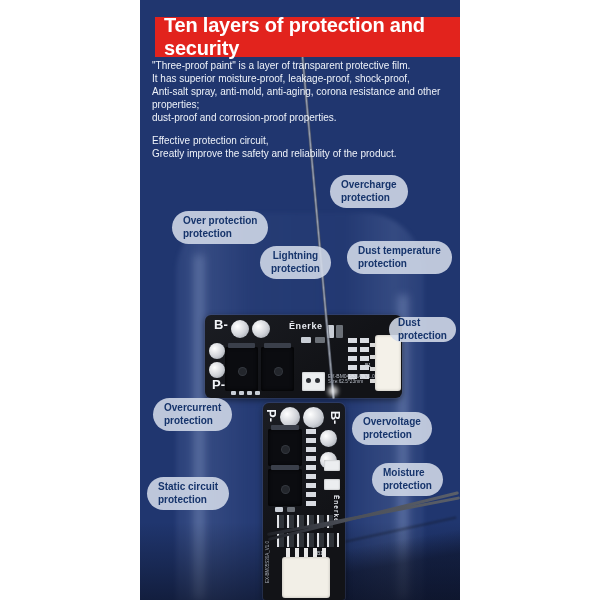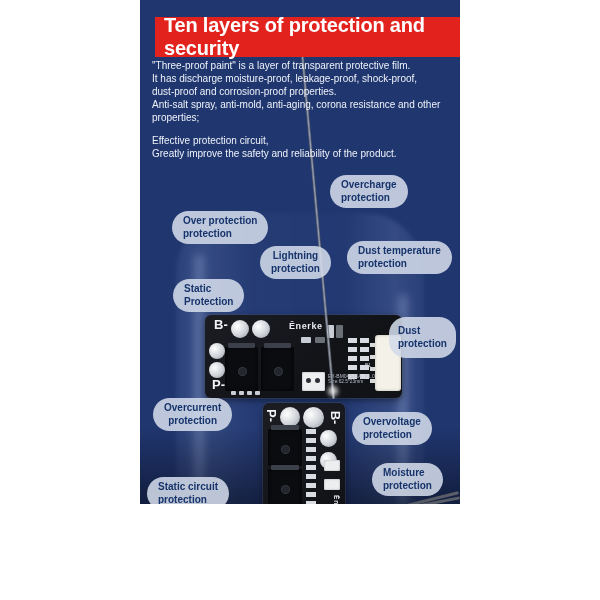--- a/index.html
+++ b/index.html
@@ -1,18 +1,18 @@
 <!DOCTYPE html>
 <html><head>
 <meta charset="utf-8">
 <style>
   html,body{margin:0;padding:0;background:#ffffff;}
   .stage{position:relative;width:600px;height:600px;overflow:hidden;background:#ffffff;
          font-family:"Liberation Sans",sans-serif;}
-  .panel{position:absolute;left:140px;top:0;width:320px;height:504px;background:#20366f;overflow:hidden;}
+  .panel{position:absolute;left:140px;top:0;width:320px;height:600px;background:#20366f;overflow:hidden;}
 
   
   .battery{position:absolute;left:36px;top:213px;width:248px;height:390px;border-radius:60px 60px 0 0;
     background:linear-gradient(to right, rgba(140,165,220,.10), rgba(175,195,240,.16) 10%,
       rgba(130,155,215,.06) 30%, rgba(120,145,205,.04) 68%, rgba(175,195,240,.15) 88%, rgba(140,165,220,.09));
     filter:blur(2px);z-index:1;}
   .streak{position:absolute;width:10px;background:rgba(190,210,245,.25);filter:blur(4px);z-index:1;}
   .streak.left{left:54px;top:255px;height:345px;}
   .streak.right{left:258px;top:295px;height:305px;background:rgba(190,210,245,.28);}
 
@@ -29,22 +29,22 @@
   
   .desc{position:absolute;left:12px;top:59px;width:300px;color:#eef2f9;font-size:10px;
     line-height:13px;z-index:5;}
   .desc .gap{height:10px;}
 
   
   .pill{position:absolute;display:flex;flex-direction:column;background:rgba(211,219,233,.88);
     border-radius:17px;padding:4px 11px;color:#16346b;font-size:10px;font-weight:600;
     line-height:12.5px;z-index:6;white-space:nowrap;}
   .p0{left:190px;top:175px;}  .p1{left:32px;top:211px;}   .p2{left:120px;top:246px;align-items:center;}
-  .p3{left:207px;top:241px;}  .p4{left:33px;top:279px;}   .p5{left:249px;top:317px;padding:8px 9px;}
-  .p6{left:13px;top:398px;align-items:center;}   .p7{left:212px;top:412px;}  .p8{left:7px;top:477px;}
+  .p3{left:207px;top:241px;}  .p4{left:33px;top:279px;}   .p5{left:249px;top:317px;padding:0 9px;}
+  .p6{left:13px;top:398px;}   .p7{left:212px;top:412px;}  .p8{left:7px;top:477px;}
   .p9{left:232px;top:463px;}
 
   
   .wire{position:absolute;left:161px;top:57px;width:3px;height:343px;z-index:4;
     transform:rotate(-5.2deg);transform-origin:top center;opacity:.9;
     background:linear-gradient(to right, rgba(70,75,88,.9), rgba(170,177,190,.95), rgba(70,75,88,.9));}
   .tweezers{position:absolute;left:128px;top:531px;width:196px;height:14px;z-index:4;
     transform:rotate(-12.3deg);transform-origin:left center;}
   .prong{position:absolute;left:0;width:100%;height:3px;border-radius:2px;
     background:linear-gradient(to right,#1f2127,#4a4e57 40%,#5a5f69);transform-origin:left center;}
@@ -100,23 +100,23 @@
     <div class="streak right"></div>
     <div class="shade-bottom"></div>
     <div class="shade-wedge"></div>
 
     <div class="banner">
       <h1>Ten layers of protection and security</h1>
     </div>
 
     <div class="desc">
       <div>"Three-proof paint" is a layer of transparent protective film.</div>
-      <div>It has discharge moisture-proof, leakage-proof, shock-proof,</div>
+      <div>It has superior moisture-proof, leakage-proof, shock-proof,</div>
+      <div>Anti-salt spray, anti-mold, anti-aging, corona resistance and other properties;</div>
       <div>dust-proof and corrosion-proof properties.</div>
-      <div>Anti-salt spray, anti-mold, anti-aging, corona resistance and other properties;</div>
       <div class="gap"></div>
       <div>Effective protection circuit,</div>
       <div>Greatly improve the safety and reliability of the product.</div>
     </div>
 
     <div class="wire"></div>
 
     <div class="pill p0">
       <span>Overcharge</span>
       <span>protection</span>
@@ -125,24 +125,20 @@
       <span>Over protection</span>
       <span>protection</span>
     </div>
     <div class="pill p2">
       <span>Lightning</span>
       <span>protection</span>
     </div>
     <div class="pill p3">
       <span>Dust temperature</span>
       <span>protection</span>
-    </div>
-    <div class="pill p4">
-      <span>Static</span>
-      <span>Protection</span>
     </div>
     <div class="pill p5">
       <span>Dust</span>
       <span>protection</span>
     </div>
     <div class="pill p6">
       <span>Overcurrent</span>
       <span>protection</span>
     </div>
     <div class="pill p7">

